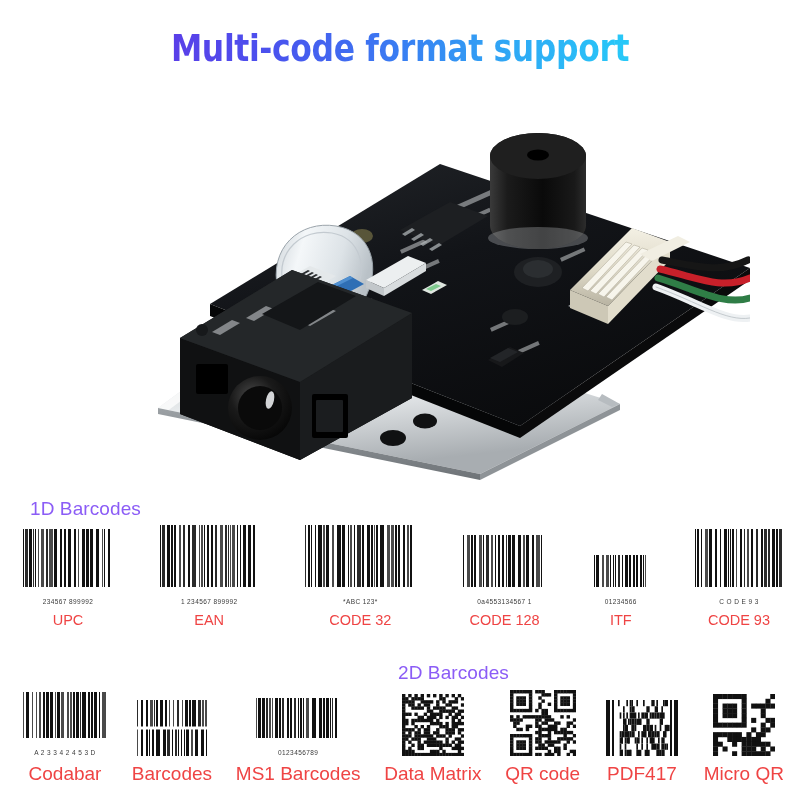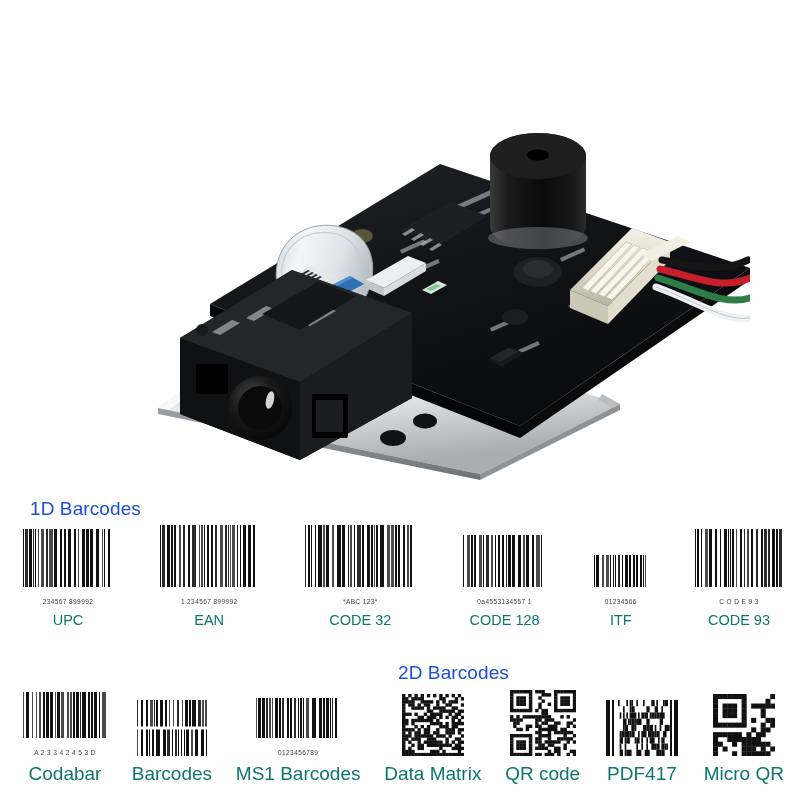--- a/index.html
+++ b/index.html
@@ -36,48 +36,51 @@
   .photo {
     position: absolute; left: 150px; top: 108px;
     width: 600px; height: 372px;
   }
   .photo svg { display: block; width: 100%; height: 100%; }
 
   
   .sec-head {
     position: absolute;
     font-size: 19px;
-    color: #1d4ed8;
+    color: #8b5cf6;
     letter-spacing: 0.1px;
     white-space: nowrap;
   }
   #head-1d { left: 30px; top: 498px; }
   #head-2d { left: 398px; top: 662px; }
 
   .row { position: absolute; display: flex; align-items: flex-end; }
   #row-1d { left: 22px; top: 525px; width: 762px; justify-content: space-between; }
   #row-2d { left: 22px; top: 690px; width: 762px; justify-content: space-between; }
 
   .item { display: flex; flex-direction: column; align-items: center; }
   .code-box { display: flex; flex-direction: column; align-items: center; justify-content: flex-end; }
   .code-box svg { display: block; }
   .item-label {
     margin-top: 7px;
     font-size: 14.5px;
-    color: #0f766e;
+    color: #ef4444;
     white-space: nowrap;
     text-align: center;
   }
   #row-2d .item-label { font-size: 19px; }
 </style>
 </head>
 <body>
 
 <div class="page">
 
+  <div class="title-wrap">
+    <h1 class="title">Multi-code format support</h1>
+  </div>
 
   <div class="photo">
     <svg viewBox="0 0 600 372" xmlns="http://www.w3.org/2000/svg">
       <defs>
         <linearGradient id="metalG" x1="0" y1="0" x2="0.3" y2="1">
           <stop offset="0%" stop-color="#f2f4f5"></stop>
           <stop offset="35%" stop-color="#c9cdd0"></stop>
           <stop offset="60%" stop-color="#e9ecee"></stop>
           <stop offset="100%" stop-color="#a8adb1"></stop>
         </linearGradient>

